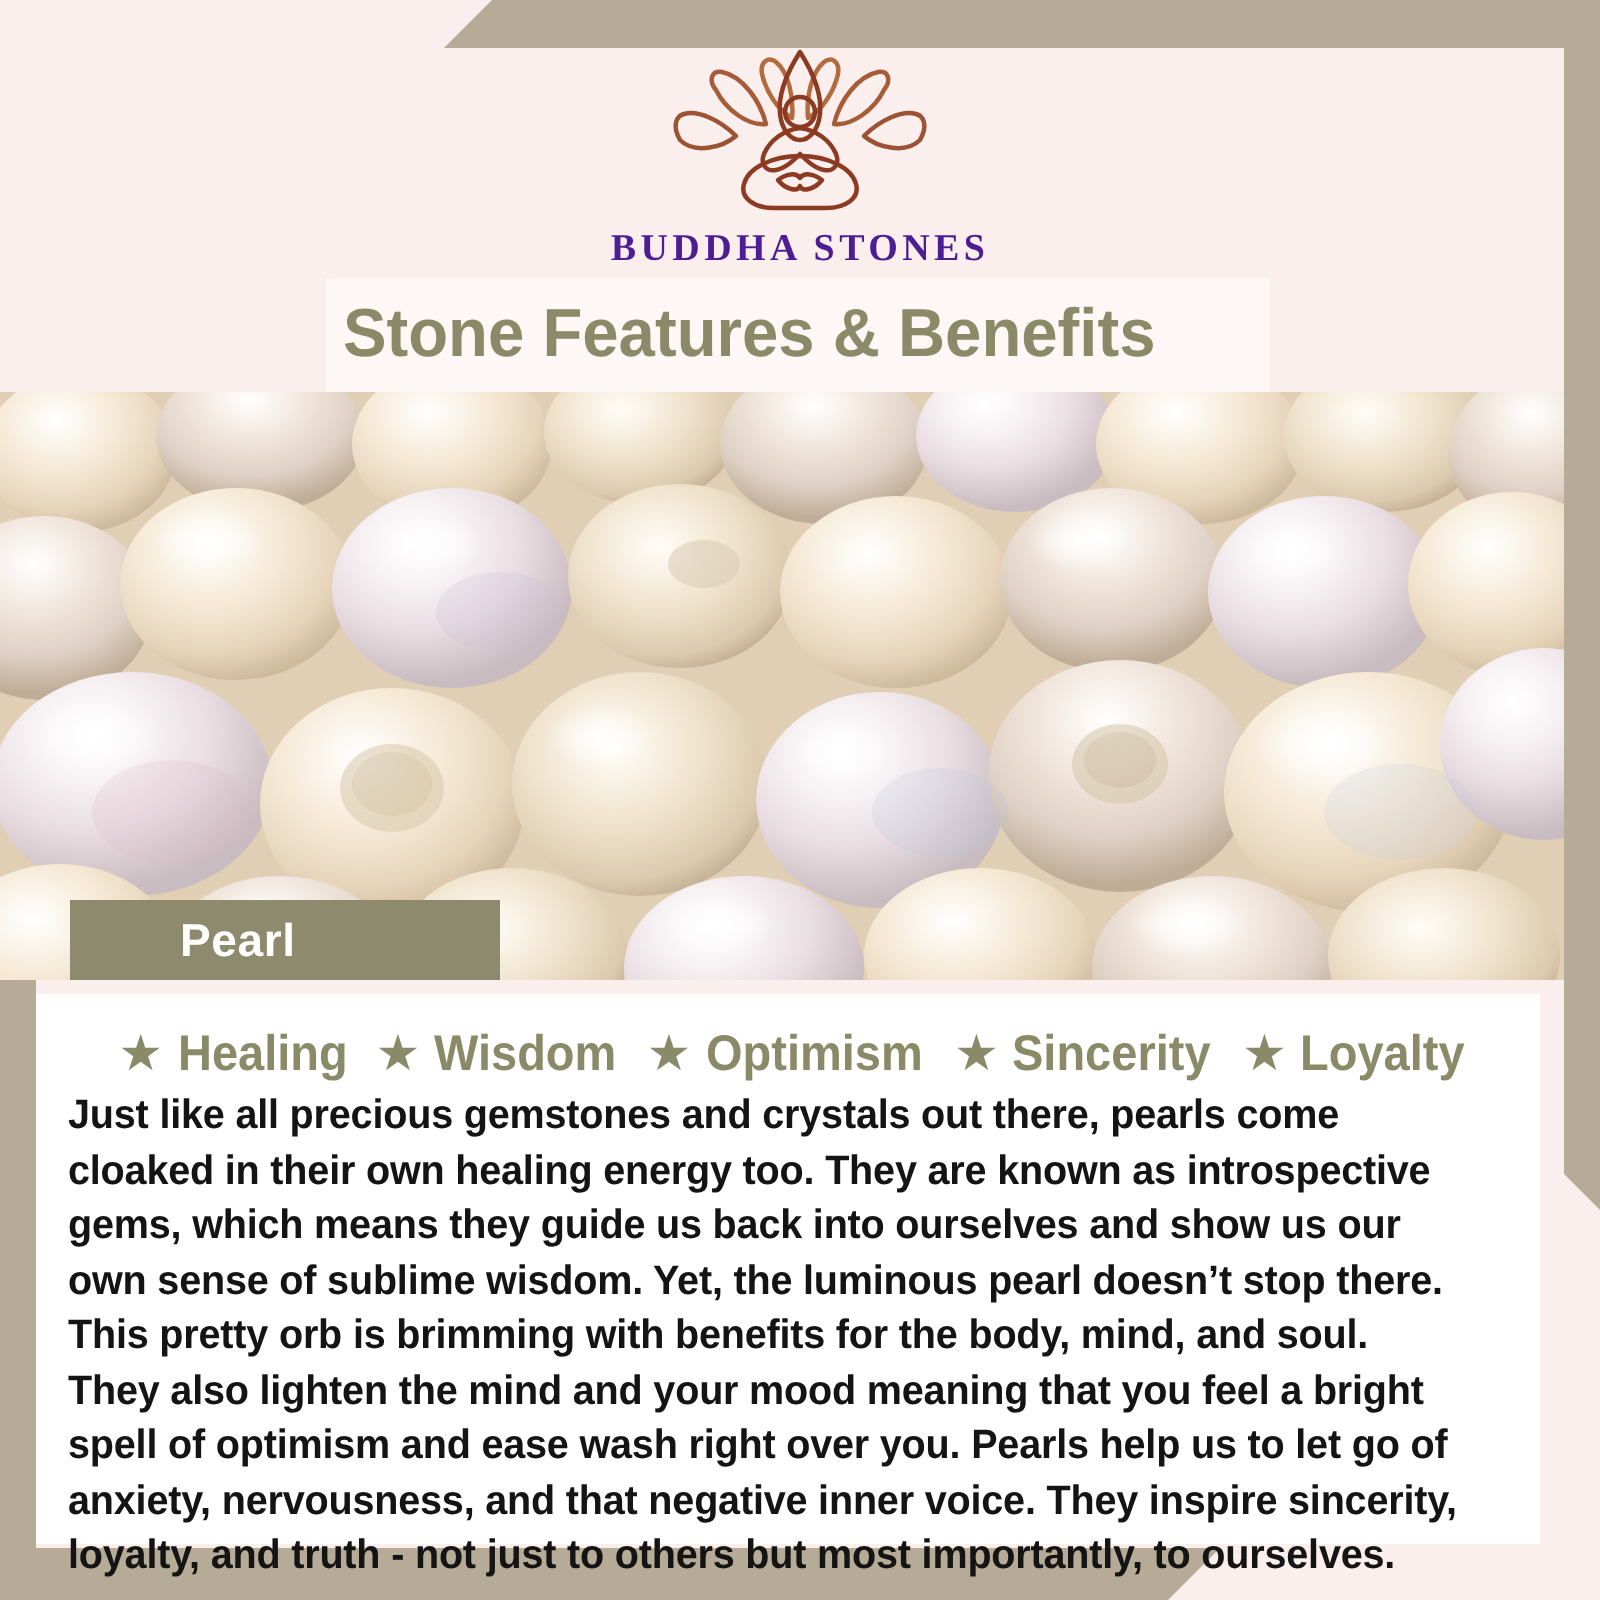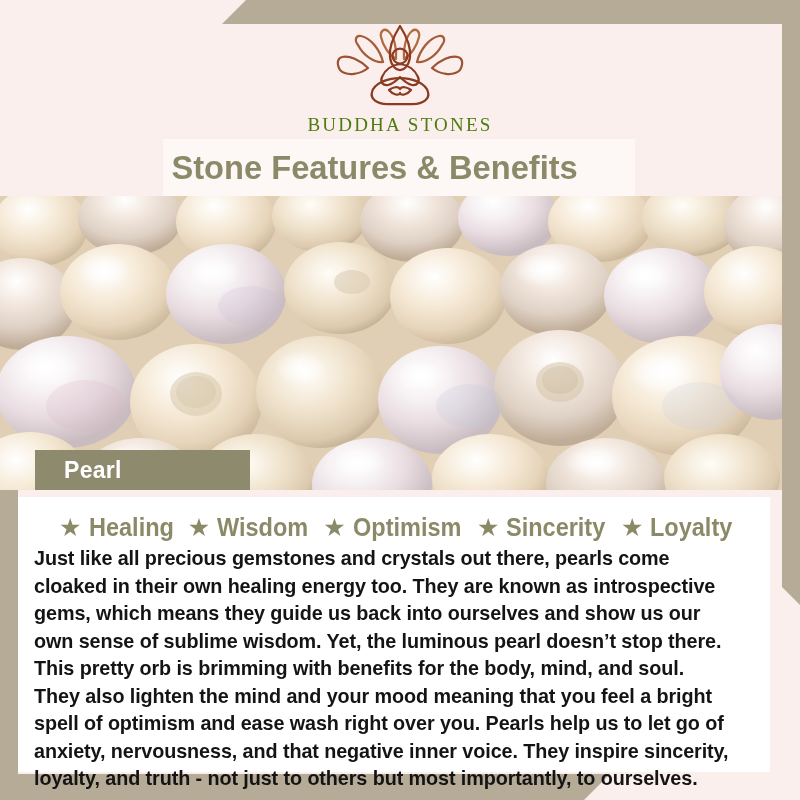--- a/index.html
+++ b/index.html
@@ -75,22 +75,22 @@
     margin: 0 auto;
     width: 150px;
     height: 88px;
   }
   .logo-wordmark {
     display: block;
     margin-top: 4px;
     font-family: "Liberation Serif", serif;
     font-size: 19px;
     letter-spacing: 2.2px;
-    color: #4d7c0f;
-    font-weight: 400;
+    color: #4c1d95;
+    font-weight: 700;
   }
 
   
   .title-bar {
     position: absolute;
     top: 139px;
     left: 163px;
     width: 472px;
     height: 57px;
     background: #fdf8f6;
@@ -131,21 +131,21 @@
     background: #8e8a6d;
     display: flex;
     align-items: center;
     z-index: 5;
   }
   .stone-label-text {
     color: #ffffff;
     font-family: "Liberation Sans", sans-serif;
     font-weight: bold;
     font-size: 23px;
-    padding-left: 29px;
+    padding-left: 55px;
     letter-spacing: 0.3px;
   }
 
   
   .content-panel {
     position: absolute;
     top: 497px;
     left: 18px;
     width: 752px;
     height: 275px;

